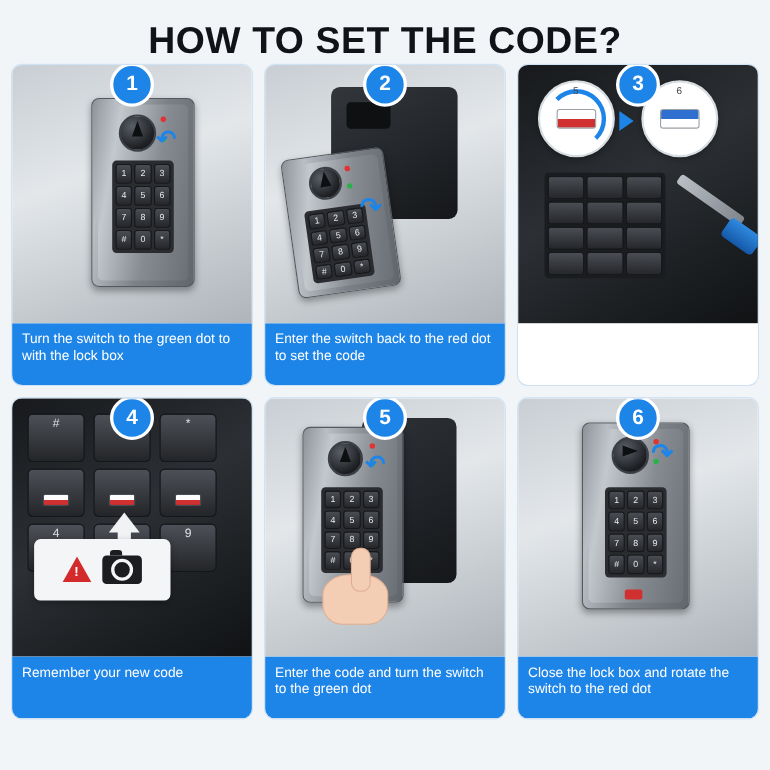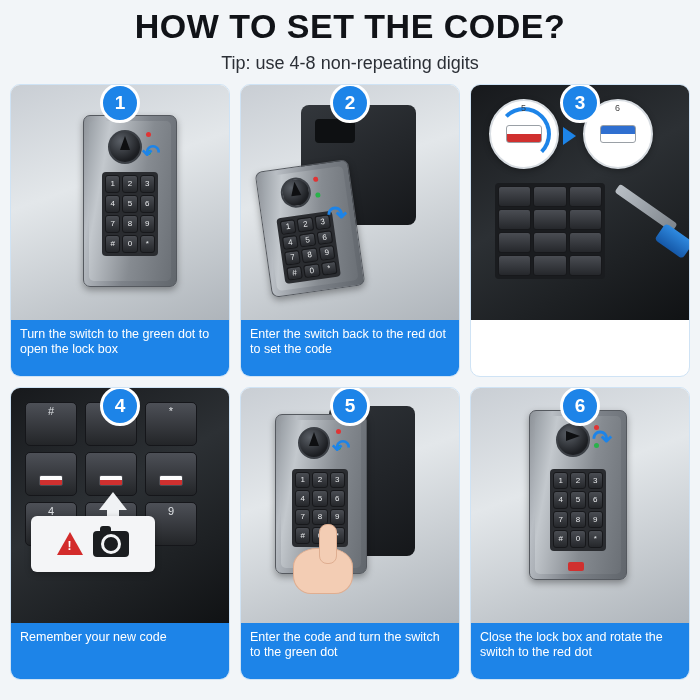--- a/index.html
+++ b/index.html
@@ -11,21 +11,21 @@
     height: 700px;
     background: #f2f5f8;
     font-family: "Liberation Sans", sans-serif;
     overflow: hidden;
   }
   .page {
     position: relative;
     width: 700px;
     height: 492px;
     box-sizing: border-box;
-    padding: 3px 10px 8px 10px;
+    padding: 14px 10px 8px 10px;
   }
   .title {
     text-align: center;
     font-size: 34px;
     font-weight: bold;
     letter-spacing: 0.5px;
     color: #111318;
     margin: 6px 0 2px 0;
     line-height: 1.05;
     font-family: "Liberation Sans", sans-serif;
@@ -285,21 +285,20 @@
     color: #d9dde1;
     font-size: 9px;
   }
 </style>
 </head>
 <body>
 
 <div class="page">
 
   <div class="title">HOW TO SET THE CODE?</div>
-  <div class="subtitle">Tip: use 4-8 non-repeating digits</div>
 
   <div class="grid">
 
     <div class="card">
       <div class="badge">1</div>
       <div class="art">
         <div class="photo-bg"></div>
         <div class="lockbox" style="left:72px; top:30px; width:92px; height:170px;">
           <div class="inner"></div>
           <div class="dial" style="left:24px; top:14px; width:30px; height:30px;">
@@ -317,21 +316,21 @@
             <div class="key">6</div>
             <div class="key">7</div>
             <div class="key">8</div>
             <div class="key">9</div>
             <div class="key">#</div>
             <div class="key">0</div>
             <div class="key">*</div>
           </div>
         </div>
       </div>
-      <div class="caption">Turn the switch to the green dot to open the lock box</div>
+      <div class="caption">Turn the switch to the green dot to with the lock box</div>
     </div>
 
     <div class="card">
       <div class="badge">2</div>
       <div class="art">
         <div class="photo-bg"></div>
         <div class="dark-panel" style="left:60px; top:20px; width:115px; height:120px; border-radius:8px; background:linear-gradient(150deg,#33373c,#15171a);"></div>
         <div class="dark-panel" style="left:74px; top:34px; width:40px; height:24px; border-radius:4px; background:#0e1012;"></div>
         <div class="lockbox" style="left:22px; top:80px; width:92px; height:125px; transform:rotate(-8deg);">
           <div class="inner"></div>

